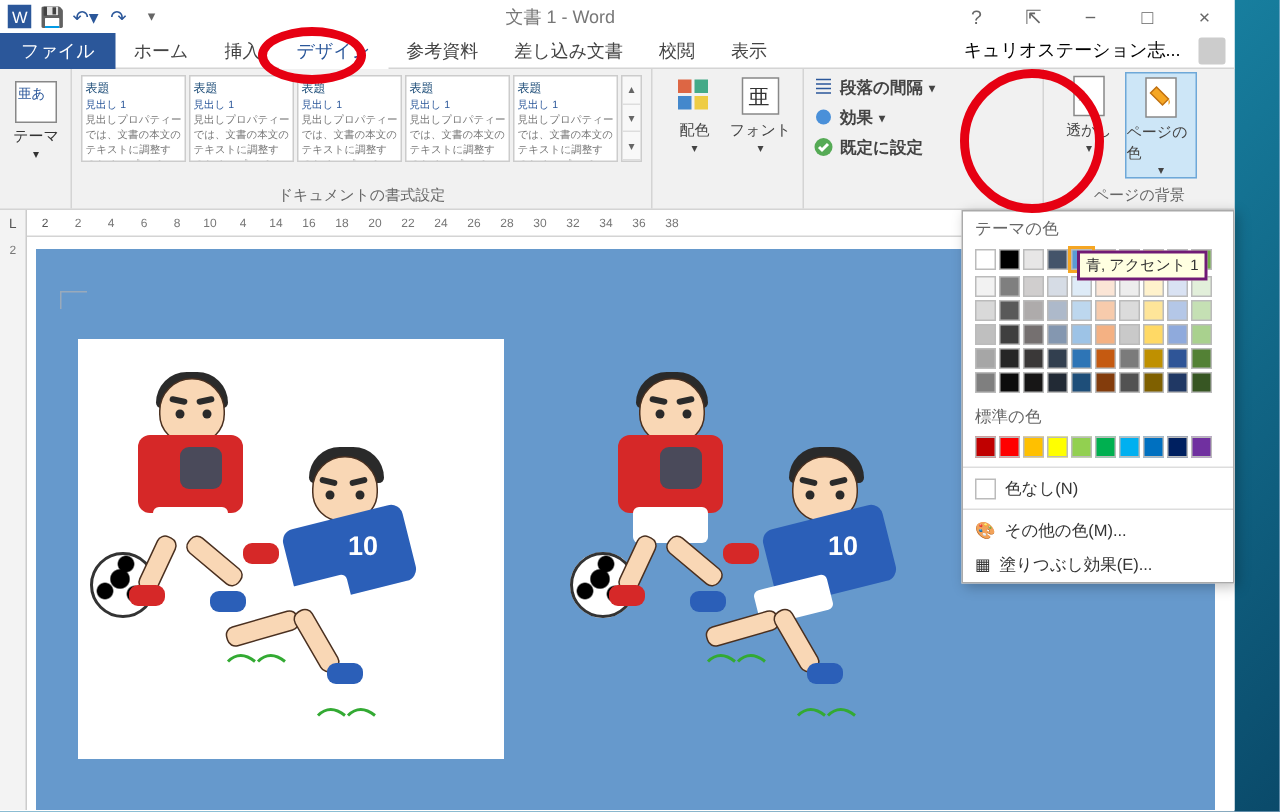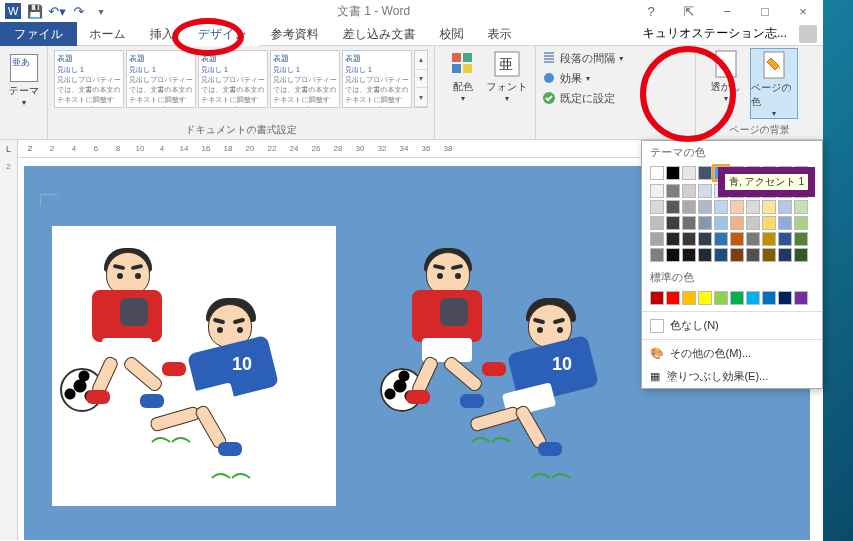--- a/index.html
+++ b/index.html
@@ -30,21 +30,21 @@
   .theme-ico::before { content:"亜あ"; font-size: 9px; position: absolute; top:1px; left:1px; color:#2b579a; }
   .docfmt { flex: 0 0 380px; }
   .format-gallery { display: flex; gap: 2px; height: 64px; align-items: flex-start; padding-top: 2px; }
   .fmt-item { width: 70px; height: 58px; border: 1px solid #ccc; background: #fff; font-size: 7px; color: #777; padding: 2px; overflow: hidden; }
   .fmt-item .hd { font-size: 8px; color: #1f4e79; margin-bottom: 1px; }
   .fmt-scroll { width: 14px; height: 58px; display: flex; flex-direction: column; border: 1px solid #ccc; background: #f8f8f8; }
   .fmt-scroll div { flex:1; display:flex; align-items:center; justify-content:center; font-size:8px; color:#666; border-bottom:1px solid #ddd; }
   .midgroup { display:flex; }
   .vbtn { width: 44px; display: flex; flex-direction: column; align-items: center; justify-content: flex-start; padding-top: 2px; font-size: 10px; color: #444; }
   .vbtn .ico { width: 28px; height: 28px; display: flex; align-items: center; justify-content: center; margin-bottom: 2px; }
-  .para-group { width: 160px; }
+  .para-group { width: 160px; font-weight: bold; }
   .para-row { display: flex; align-items: center; gap: 4px; font-size: 11px; color: #444; height: 20px; }
   .para-row .picon { width:14px; height:14px; display:inline-block; }
   .pagebg-group { display:flex; }
   .pagebg-group .vbtn { width: 48px; }
   .pagebg-group .vbtn.sel { background: #cde6f7; border:1px solid #6ea8d8; }
   
   .ruler { height: 18px; background: #fff; border-bottom: 1px solid #d4d4d4; display:flex; align-items:center; font-size:8px; color:#777; padding-left:20px; gap: 2px; position: relative; }
   .ruler .tick { width: 20px; text-align:center; }
   .ruler-corner { position:absolute; left:0; top:0; width:18px; height:18px; border-right:1px solid #ccc; background:#f3f3f3; font-size:9px; display:flex; align-items:center; justify-content:center; color:#555;}
   
@@ -72,21 +72,21 @@
   .eye { position:absolute; width:6px; height:6px; background:#2a2a2a; border-radius:50%; }
   .brow { position:absolute; width:12px; height:4px; background:#2a2a2a; border-radius:2px; }
   
   .colorpicker { position:absolute; right:0; top:140px; width:182px; background:#fff; border:1px solid #aaa; box-shadow:2px 2px 8px rgba(0,0,0,0.25); font-size:11px; color:#333; z-index:50; }
   .colorpicker .cp-header { padding:4px 8px 2px; font-size:11px; color:#666; }
   .cp-grid { display:grid; grid-template-columns: repeat(10, 14px); gap:2px; padding:4px 8px; }
   .cp-grid .sw { width:14px; height:14px; border:1px solid #bbb; }
   .cp-grid .sw.sel { outline:2px solid #f5a623; outline-offset:0; }
   .cp-divider { border-top:1px solid #ddd; margin:2px 0; }
   .cp-item { padding:4px 8px; display:flex; align-items:center; gap:6px; }
-  .tooltip { position:absolute; background:#ffffe1; border:7px solid #701a75; font-size:10px; padding:1px 4px; }
+  .tooltip { position:absolute; background:#ffffe1; border:2px solid #701a75; font-size:10px; padding:1px 4px; }
   
   .anno-circle { position:absolute; border:6px solid #e60012; border-radius:50%; pointer-events:none; z-index:60; }
 </style>
 </head>
 <body>
 
 <div class="word-window">
 
   <div class="titlebar">
     <div class="qat">

